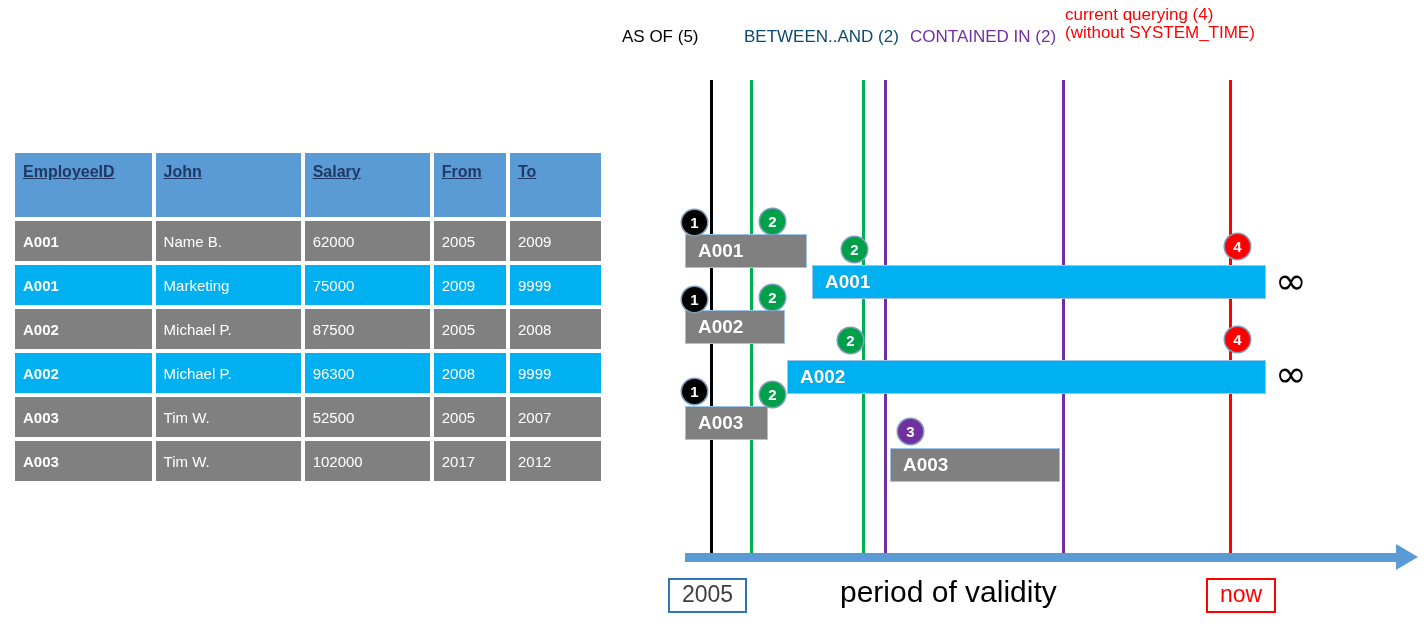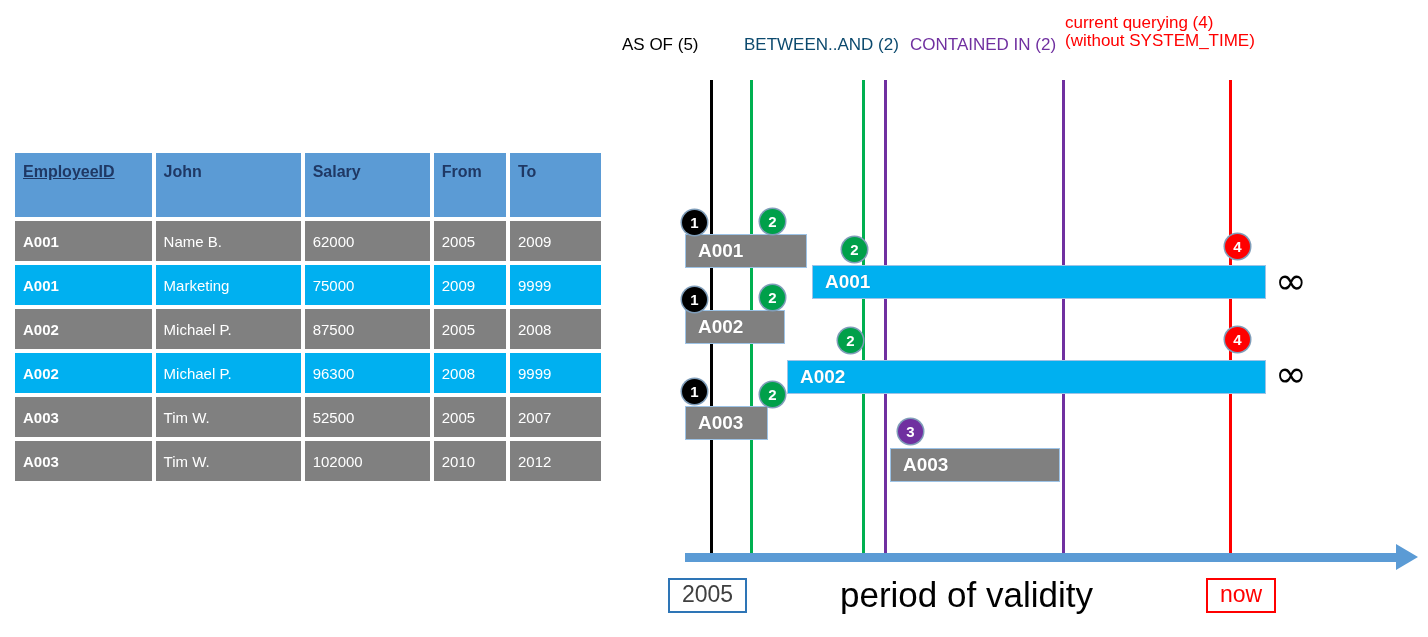--- a/index.html
+++ b/index.html
@@ -7,33 +7,33 @@
   body{width:1428px;height:637px;position:relative;overflow:hidden;
        font-family:"Liberation Sans", sans-serif;color:#000;}
 
   
   #emp-table{position:absolute;left:12px;top:150px;border-collapse:separate;
              border-spacing:2px;width:592px;}
   #emp-table th,#emp-table td{
       padding:6px 8px;font-size:15px;text-align:left;vertical-align:middle;
       border:1px solid #ffffff;white-space:nowrap;}
   #emp-table thead th{background:#5B9BD5;color:#1F3864;font-weight:bold;height:48px;
-      font-size:16px;vertical-align:top;padding-top:10px;}
+      font-size:16px;vertical-align:top;padding-top:10px;text-decoration:underline;}
   #emp-table thead th.underlined span{text-decoration:underline;}
   #emp-table tbody tr.gray td{background:#808080;color:#ffffff;height:28px;}
   #emp-table tbody tr.cyan td{background:#00B0F0;color:#ffffff;height:28px;}
   #emp-table tbody td.idcol{font-weight:bold;}
   #emp-table col.c1{width:140px;} #emp-table col.c2{width:150px;}
   #emp-table col.c3{width:130px;} #emp-table col.c4{width:75px;}
   #emp-table col.c5{width:95px;}
 
   
   #diagram{position:absolute;left:610px;top:0;width:818px;height:637px;}
 
-  .qlabel{position:absolute;font-size:17px;white-space:nowrap;line-height:1.08;margin-top:8px;}
+  .qlabel{position:absolute;font-size:17px;white-space:nowrap;line-height:1.08;}
   .qlabel.l1{left:12px;top:28px;color:#000000;}
   .qlabel.l2{left:134px;top:28px;color:#0c4a6e;}
   .qlabel.l3{left:300px;top:28px;color:#7030A0;}
   .qlabel.l4{left:455px;top:6px;color:#FF0000;}
   .qlabel .l2row{display:block;}
 
   .vline{position:absolute;width:3px;}
   .axis{position:absolute;left:75px;top:553px;width:715px;height:9px;
         background:#5B9BD5;}
   .axis-arrow{position:absolute;left:786px;top:544px;width:0;height:0;
@@ -55,21 +55,21 @@
   .marker.m2{background:#00A04A;}
   .marker.m3{background:#7030A0;}
   .marker.m4{background:#FF0000;}
 
   .inf{position:absolute;font-size:38px;line-height:1;color:#000;font-family:"DejaVu Sans",sans-serif;}
 
   .tickbox{position:absolute;font-size:23px;padding:2px 12px 4px 12px;
            background:#ffffff;line-height:1.1;}
   .tickbox.start{border:2px solid #2E75B6;color:#404040;}
   .tickbox.now{border:2px solid #FF0000;color:#FF0000;}
-  .axis-title{position:absolute;font-size:35px;color:#000;}
+  .axis-title{position:absolute;font-size:30px;color:#000;}
 </style>
 </head>
 <body>
 
 <table id="emp-table">
   <colgroup>
       <col class="c1">
       <col class="c2">
       <col class="c3">
       <col class="c4">
@@ -117,21 +117,21 @@
       <td class="idcol">A003</td>
       <td>Tim W.</td>
       <td>52500</td>
       <td>2005</td>
       <td>2007</td>
     </tr>
     <tr class="gray">
       <td class="idcol">A003</td>
       <td>Tim W.</td>
       <td>102000</td>
-      <td>2010</td>
+      <td>2017</td>
       <td>2012</td>
     </tr>
   </tbody>
 </table>
 
 <div id="diagram">
 
   <div class="qlabel l1">AS OF (5)</div>
   <div class="qlabel l2">BETWEEN..AND (2)</div>
   <div class="qlabel l3">CONTAINED IN (2)</div>

